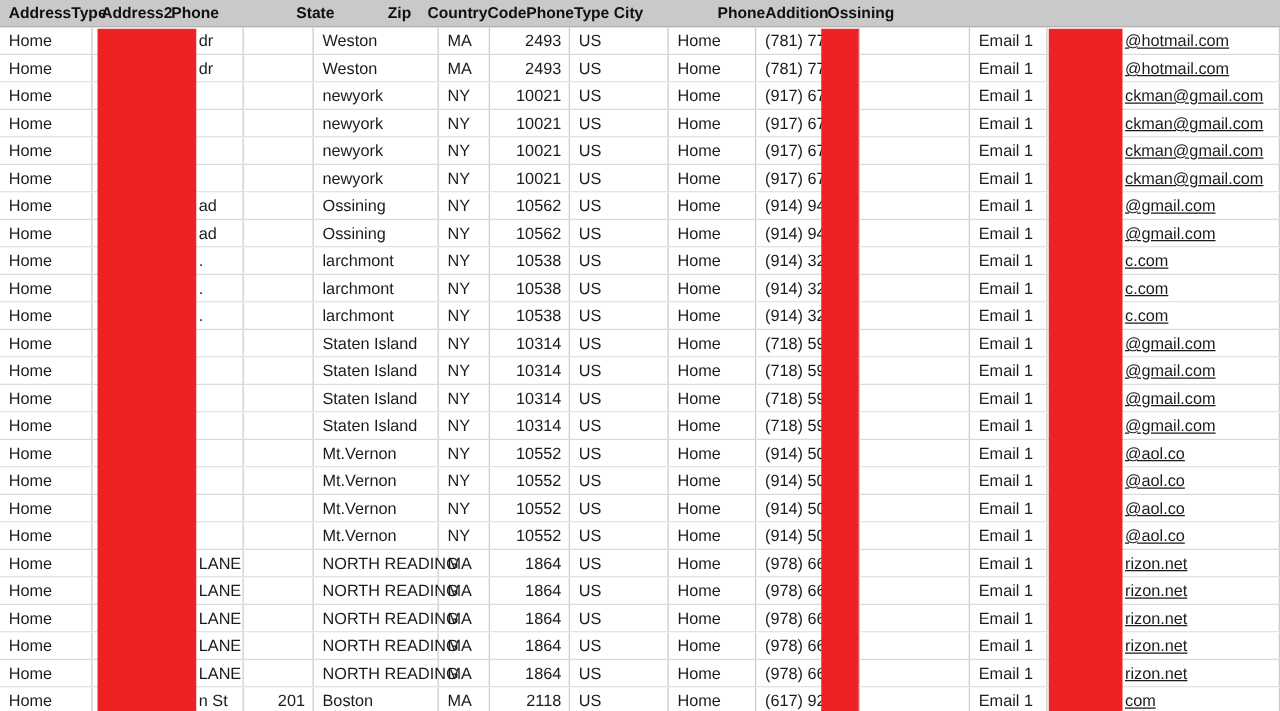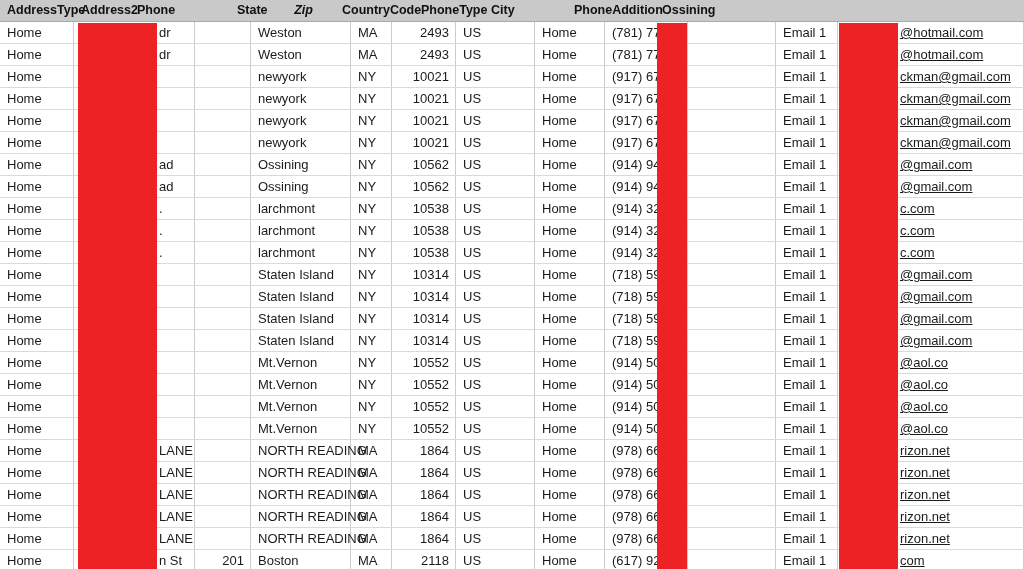--- a/index.html
+++ b/index.html
@@ -52,21 +52,21 @@
 </style>
 </head>
 <body>
 
 <div class="sheet">
   <div class="hrow" id="hrow">
       <div class="hcell" style="width: 74px; text-align: left;">AddressType</div>
       <div class="hcell" style="width: 56px; text-align: right;">Address2</div>
       <div class="hcell" style="width: 100px; text-align: left;">Phone</div>
       <div class="hcell" style="width: 41px; text-align: left;">State</div>
-      <div class="hcell" style="width: 64px; text-align: center; font-style: italic;">Zip</div>
+      <div class="hcell" style="width: 64px; text-align: right;">Zip</div>
       <div class="hcell" style="width: 79px; text-align: left;">CountryCode</div>
       <div class="hcell" style="width: 70px; text-align: left;">PhoneType</div>
       <div class="hcell" style="width: 83px; text-align: left;">City</div>
       <div class="hcell" style="width: 88px; text-align: left;">PhoneAddition</div>
       <div class="hcell" style="width: 62px; text-align: left;">Ossining</div>
     </div>
   <div id="tbody">
       <div class="row">
         <div class="cell" style="width: 74px; text-align: left;">Home</div>
         <div class="cell" style="width: 121px; text-align: left; padding-left: 85px;">dr</div>

